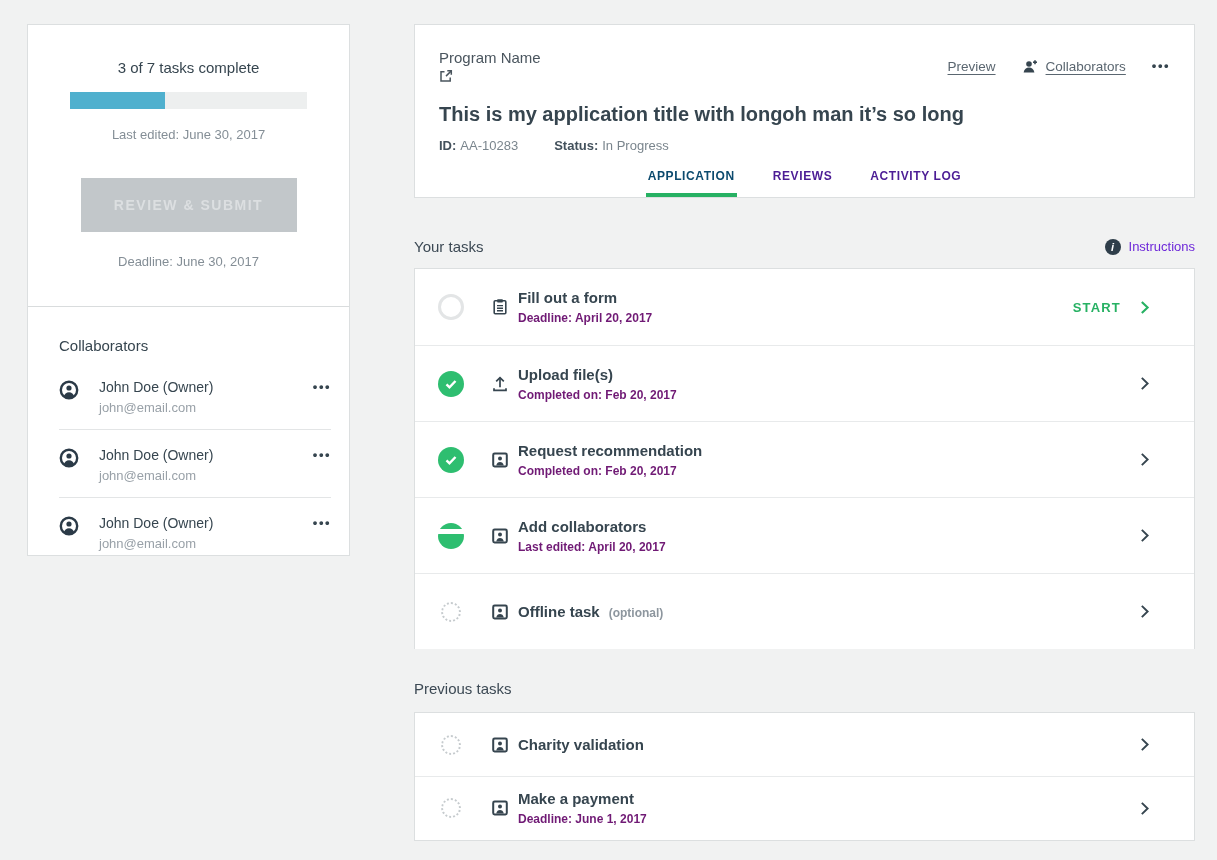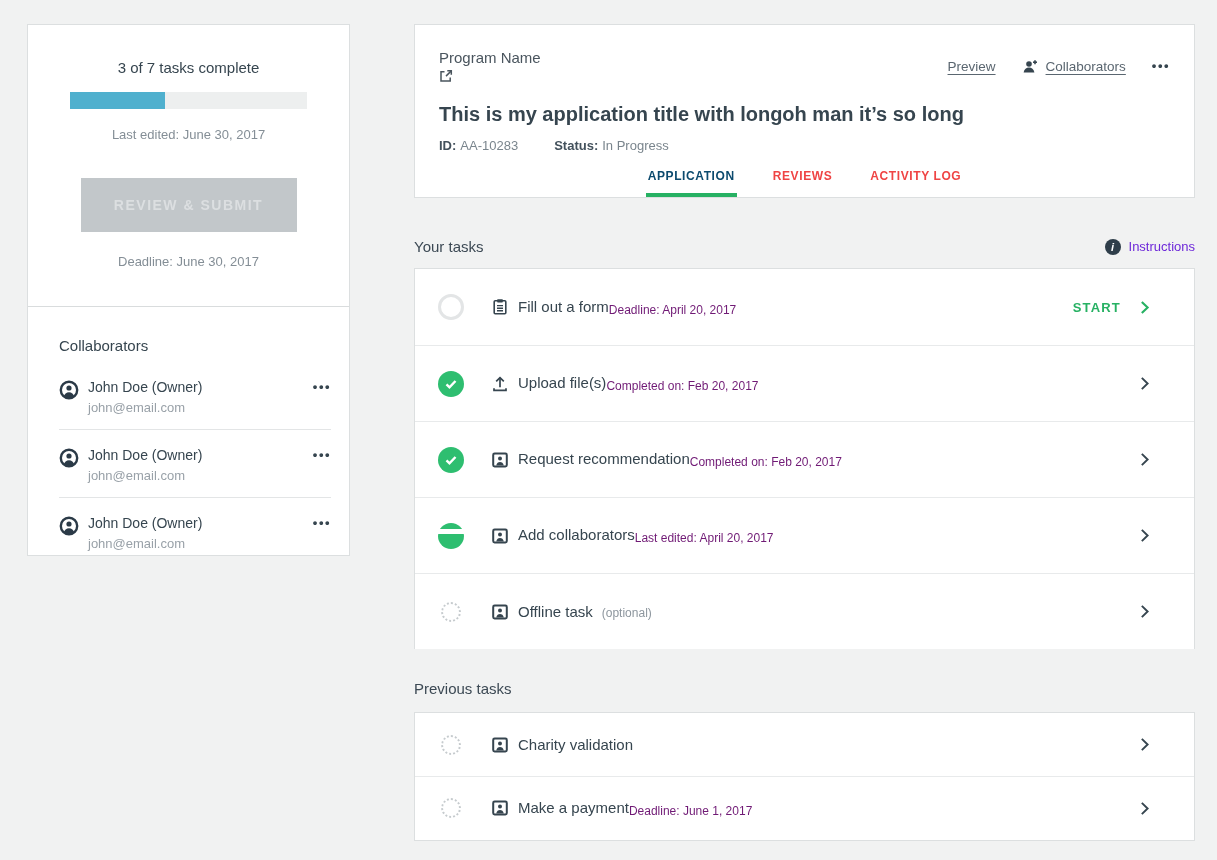--- a/index.html
+++ b/index.html
@@ -27,39 +27,39 @@
     font-family:inherit; font-size:14px; font-weight:bold; letter-spacing:1.5px;
     cursor:default;
   }
   .deadline { margin-top:22px; }
   .sidebar-divider { border-top:1px solid #D9DCDD; margin-top:24px; }
   .collab-section { padding:30px 18px 0 31px; }
   .collab-title { font-size:15px; color:#36454F; margin-bottom:22px; }
   .collab-item { display:flex; align-items:flex-start; padding:2px 0 14px 0; }
   .collab-item + .collab-item { border-top:1px solid #E3E5E6; padding-top:16px; }
   .collab-avatar { flex:0 0 20px; margin-top:2px; }
-  .collab-text { margin-left:9px; flex:1; }
+  .collab-text { margin-left:20px; flex:1; }
   .collab-name { font-size:14px; color:#36454F; }
   .collab-email { font-size:13px; color:#99A1A8; margin-top:4px; }
   .kebab { color:#36454F; font-size:13px; letter-spacing:1.5px; font-weight:bold; cursor:pointer; line-height:18px; }
 
   
   .header-card { left:414px; top:24px; width:781px; height:174px; }
   .header-top { display:flex; align-items:center; padding:24px 24px 0 24px; }
   .program-link { font-size:15px; color:#4A555E; text-underline-offset:3px; cursor:pointer; }
   .ext-icon { margin-left:7px; vertical-align:-2px; }
   .header-right { margin-left:auto; display:flex; align-items:center; gap:26px; }
   .hlink { font-size:13.5px; color:#5A6670; text-decoration:underline; text-underline-offset:3px; cursor:pointer; }
   .collab-link-group { display:flex; align-items:center; gap:7px; }
   .app-title { font-size:20px; font-weight:bold; color:#36454F; padding:20px 24px 0 24px; }
   .meta-row { display:flex; gap:36px; padding:12px 24px 0 24px; font-size:13px; }
   .meta-label { font-weight:bold; color:#43515C; }
   .meta-value { color:#7A858D; margin-left:4px; }
   .tabs { position:absolute; bottom:0; left:0; right:0; display:flex; justify-content:center; gap:34px; }
-  .tab { font-size:12px; font-weight:bold; letter-spacing:0.6px; color:#ef4444;
+  .tab { font-size:12px; font-weight:bold; letter-spacing:0.6px; color:#4c1d95;
          padding:10px 2px 14px 2px; position:relative; cursor:pointer; }
   .tab.active { color:#0c4a6e; }
   .tab.active .tab-underline { position:absolute; left:0; right:0; bottom:0; height:4px; background:#27B163; }
 
   
   .section-row { position:absolute; left:414px; width:781px; display:flex; align-items:center; }
   .your-tasks-row { top:238px; }
   .section-heading { font-size:15px; color:#3C4954; }
   .instructions { margin-left:auto; display:flex; align-items:center; gap:8px; cursor:pointer; }
   .instructions-label { font-size:13px; color:#6d28d9; }
@@ -74,21 +74,21 @@
   .prev-card .task-row { height:63px; }
 
   .status { flex:0 0 26px; height:26px; margin-right:27px; position:relative; }
   .status-todo { border-radius:50%; border:3px solid #E3E5E6; }
   .status-complete { border-radius:50%; background:#2EBE70; display:flex; align-items:center; justify-content:center; }
   .status-half { border-radius:50%;
     background:linear-gradient(to bottom,#2EBE70 0%,#2EBE70 22%,#ffffff 22%,#ffffff 41%,#2EBE70 41%,#2EBE70 100%); }
   .status-pending { width:20px; height:20px; margin:3px; border-radius:50%; border:2px dotted #C6CBCE; }
 
   .task-icon { flex:0 0 18px; margin-right:9px; display:flex; }
-  .task-text { display:flex; flex-direction:row; justify-content:center; }
+  .task-text { display:flex; flex-direction:column; justify-content:center;font-weight:bold; }
   .task-title-line { display:flex; align-items:baseline; gap:9px; }
   .task-title { font-size:15px; color:#36454F; }
   .optional { font-size:12px; color:#8D969E; }
   .task-subtitle { font-size:12px; color:#701a75; margin-top:5px; }
   .task-right { margin-left:auto; display:flex; align-items:center; gap:16px; }
   .start-label { font-size:13px; font-weight:bold; letter-spacing:1.2px; color:#27B163; }
   svg { display:block; }
 </style>
 </head>
 <body>

